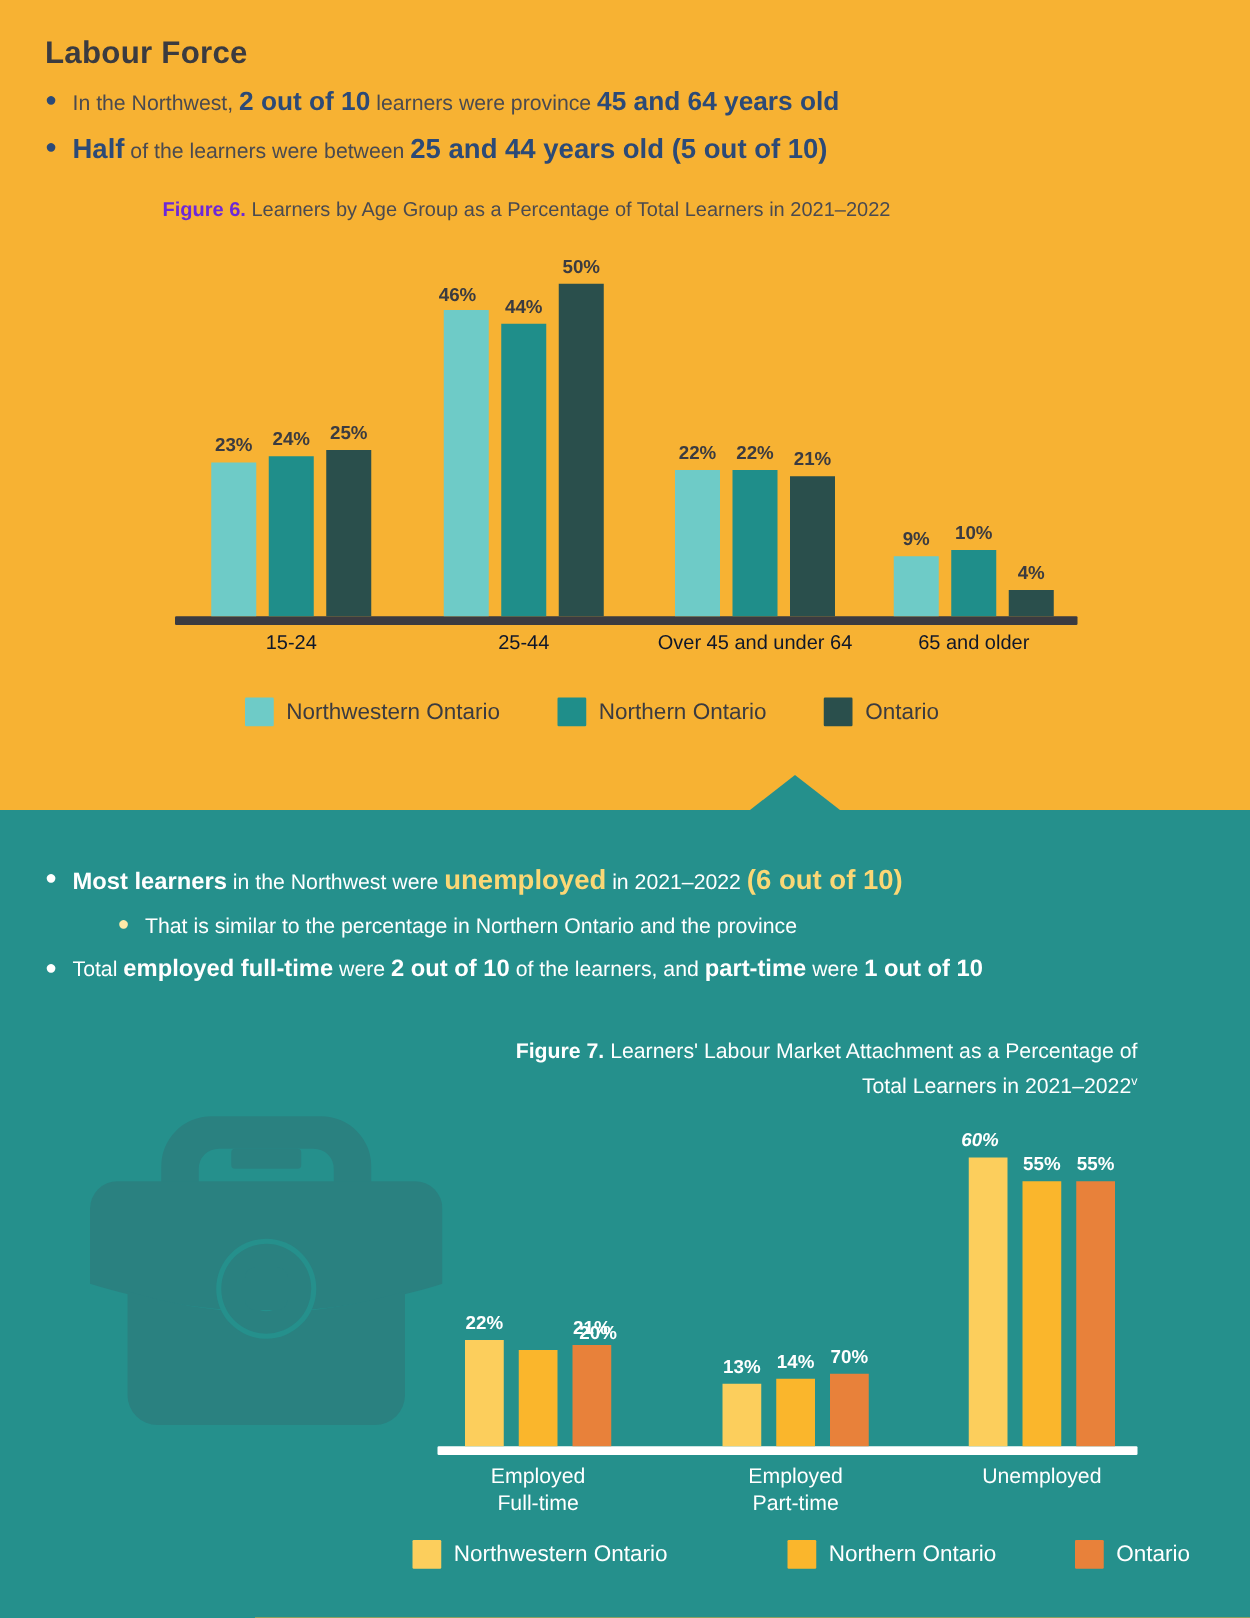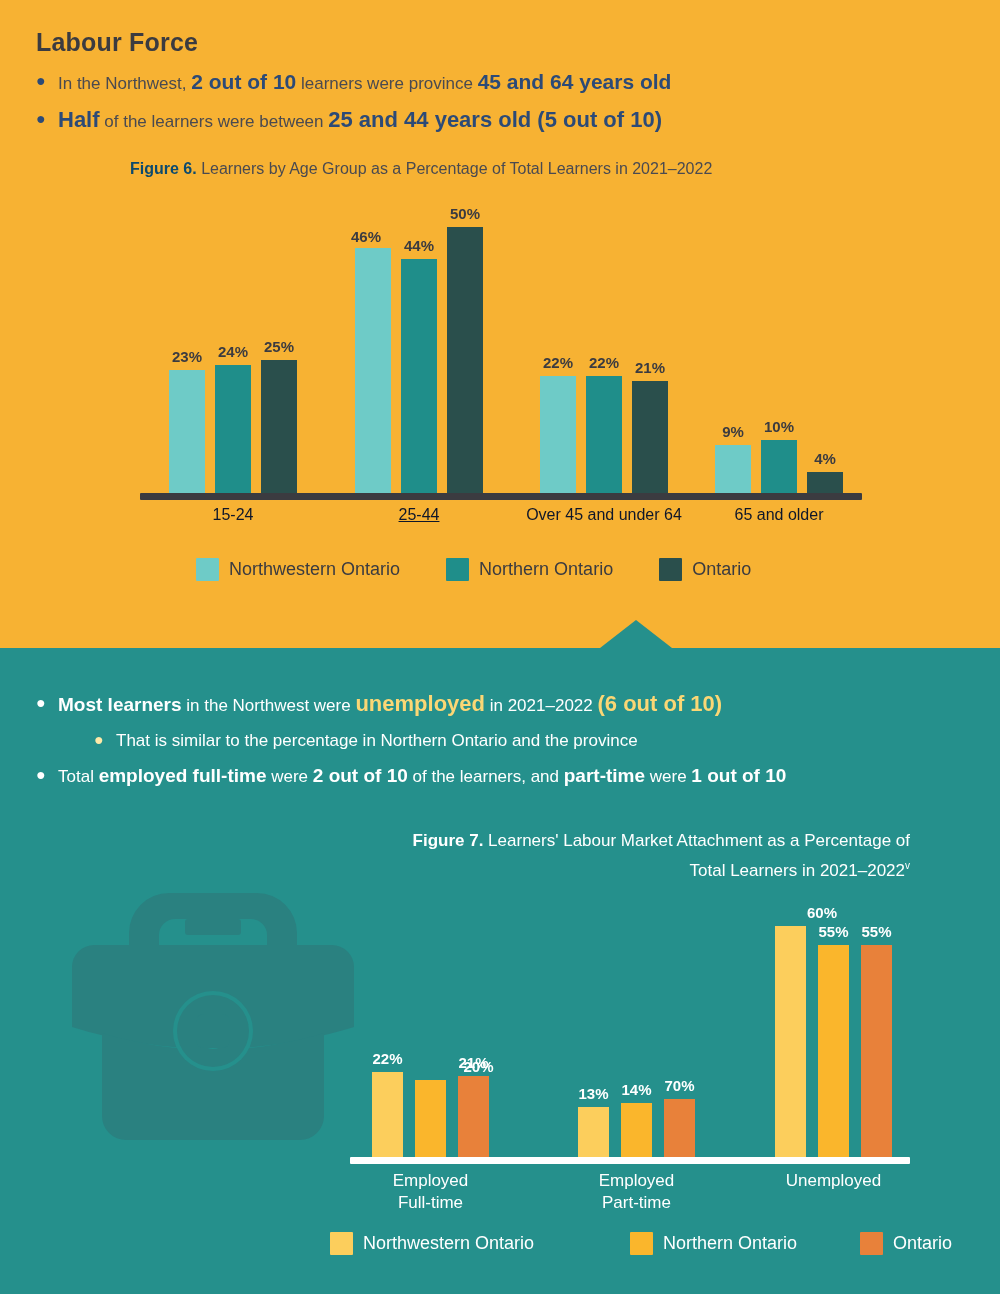--- a/index.html
+++ b/index.html
@@ -25,21 +25,21 @@
   .b-row{display:flex;align-items:flex-start;margin-bottom:9px;}
   .b-dot{color:#2C4A77;font-size:16px;line-height:26px;width:22px;flex:0 0 22px;}
   .b-txt{font-size:17px;color:#4A4A50;line-height:27px;}
   .b-txt .st{color:#2C4A77;font-weight:bold;font-size:21px;}
   .b-txt .st2{color:#2C4A77;font-weight:bold;font-size:22px;}
 
   .fig-cap{
     position:absolute;left:130px;top:160px;width:760px;
     font-size:16px;color:#4A4A50;text-align:left;
   }
-  .fig-cap b{color:#0c4a6e;}
+  .fig-cap b{color:#6d28d9;}
 
   
   .chart1{position:absolute;left:140px;top:200px;width:730px;height:310px;}
   .c1-plot{position:absolute;left:0;top:0;width:730px;height:300px;}
   .axis1{position:absolute;left:0;bottom:0;width:722px;height:7px;background:#3B3B40;border-radius:1px;}
   .bar{position:absolute;bottom:7px;}
   .bl{font-size:15px;font-weight:bold;color:#3B3B40;position:absolute;white-space:nowrap;}
   .xlab1{position:absolute;top:306px;font-size:16px;color:#0f172a;text-align:center;white-space:nowrap;}
 
   .legend1{position:absolute;left:196px;top:558px;display:flex;align-items:center;gap:0px;}
@@ -136,21 +136,21 @@
           <div class="bar" style="left: 492px; width: 36px; height: 111.873px; background: rgb(42, 79, 76);"></div>
           <div class="bl" style="left: 488px; bottom: 123.873px; width: 44px; text-align: center;">21%</div>
           <div class="bar" style="left: 575px; width: 36px; height: 47.9455px; background: rgb(110, 203, 199);"></div>
           <div class="bl" style="left: 571px; bottom: 59.9455px; width: 44px; text-align: center;">9%</div>
           <div class="bar" style="left: 621px; width: 36px; height: 53.2727px; background: rgb(31, 142, 138);"></div>
           <div class="bl" style="left: 617px; bottom: 65.2727px; width: 44px; text-align: center;">10%</div>
           <div class="bar" style="left: 667px; width: 36px; height: 21.3091px; background: rgb(42, 79, 76);"></div>
           <div class="bl" style="left: 663px; bottom: 33.3091px; width: 44px; text-align: center;">4%</div>
         </div>
     <div class="xlab1" style="left: -27px; width: 240px;">15-24</div>
-        <div class="xlab1" style="left: 159px; width: 240px; text-decoration: underline;">25-44</div>
+        <div class="xlab1" style="left: 159px; width: 240px;">25-44</div>
         <div class="xlab1" style="left: 344px; width: 240px;">Over 45 and under 64</div>
         <div class="xlab1" style="left: 519px; width: 240px;">65 and older</div>
       </div>
 
     <div class="legend1" id="legend1">
         <div class="lg-item">
           <div class="lg-sw" style="background: rgb(110, 203, 199);"></div>
           <div class="lg-tx">Northwestern Ontario</div>
         </div>
         <div class="lg-item">
@@ -209,21 +209,21 @@
           <div class="bl2" style="left: 59px; bottom: 88.9231px; width: 43px; text-align: center; margin-left: 48px;">20%</div>
           <div class="bar" style="left: 108px; width: 31px; height: 80.7692px; background: rgb(232, 129, 58);"></div>
           <div class="bl2" style="left: 102px; bottom: 92.7692px; width: 43px; text-align: center;">21%</div>
           <div class="bar" style="left: 228px; width: 31px; height: 50px; background: rgb(252, 206, 92);"></div>
           <div class="bl2" style="left: 222px; bottom: 62px; width: 43px; text-align: center;">13%</div>
           <div class="bar" style="left: 271px; width: 31px; height: 53.8462px; background: rgb(250, 182, 44);"></div>
           <div class="bl2" style="left: 265px; bottom: 65.8462px; width: 43px; text-align: center;">14%</div>
           <div class="bar" style="left: 314px; width: 31px; height: 57.6923px; background: rgb(232, 129, 58);"></div>
           <div class="bl2" style="left: 308px; bottom: 69.6923px; width: 43px; text-align: center;">70%</div>
           <div class="bar" style="left: 425px; width: 31px; height: 230.769px; background: rgb(252, 206, 92);"></div>
-          <div class="bl2" style="left: 444px; bottom: 242.769px; width: 43px; text-align: right;">60%</div>
+          <div class="bl2" style="left: 419px; bottom: 242.769px; width: 43px; text-align: left; font-style: italic;">60%</div>
           <div class="bar" style="left: 468px; width: 31px; height: 211.538px; background: rgb(250, 182, 44);"></div>
           <div class="bl2" style="left: 462px; bottom: 223.538px; width: 43px; text-align: center;">55%</div>
           <div class="bar" style="left: 511px; width: 31px; height: 211.538px; background: rgb(232, 129, 58);"></div>
           <div class="bl2" style="left: 505px; bottom: 223.538px; width: 43px; text-align: center;">55%</div>
         </div>
     <div class="xlab2" style="left: -29.5px; width: 220px;">
           <div>Employed</div>
           <div>Full-time</div>
         </div>
         <div class="xlab2" style="left: 176.5px; width: 220px;">

